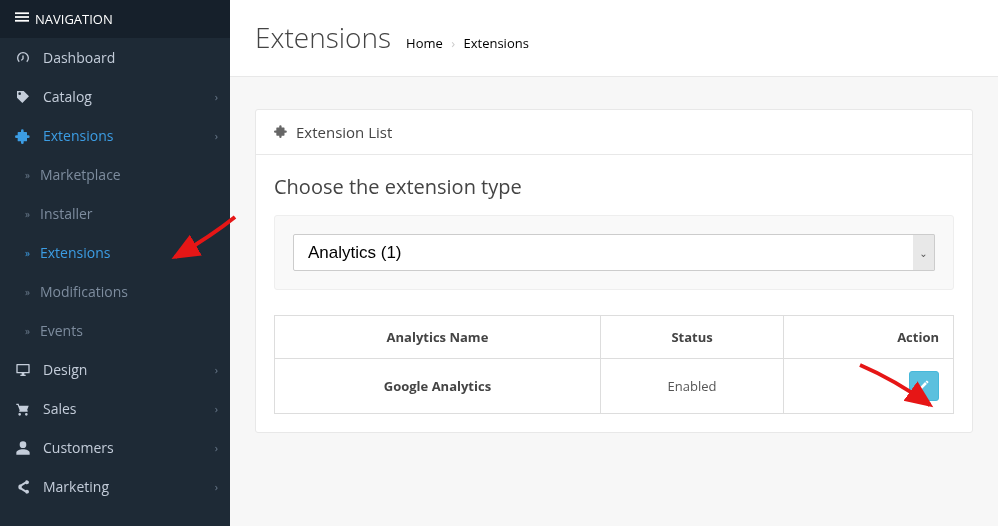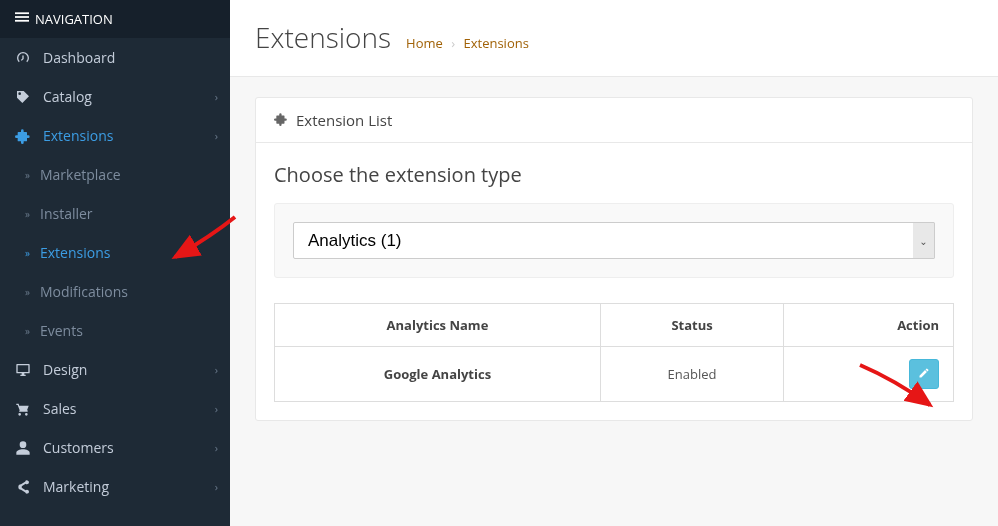--- a/index.html
+++ b/index.html
@@ -18,24 +18,24 @@
     .sub-item { display: flex; align-items: center; padding: 10px 15px 10px 25px; font-size: 14px; color: #7d8c9e; cursor: pointer; }
     .sub-item.active { color: #3c9de4; }
     .sub-item .subchev { margin-right: 10px; font-size: 10px; color: #6a7a8c; }
     .sub-item.active .subchev { color: #3c9de4; }
     
     
     .main { flex: 1; background: #f7f7f7; overflow: auto; }
     .page-header { padding: 18px 25px 20px; background: #fff; border-bottom: 1px solid #e8e8e8; display: flex; align-items: baseline; gap: 15px; }
     .page-title { font-size: 28px; font-weight: 300; color: #444; }
     .breadcrumb { font-size: 13px; color: #999; }
-    .breadcrumb a { color: #a16207; text-decoration: none; }
+    .breadcrumb a { color: #000000; text-decoration: none; }
     .breadcrumb .sep { margin: 0 5px; color: #ccc; }
     
-    .panel { margin: 20px 25px; background: #fff; border: 1px solid #e8e8e8; border-radius: 3px; }
+    .panel { margin: 32px 25px; background: #fff; border: 1px solid #e8e8e8; border-radius: 3px; }
     .panel-head { padding: 12px 18px; border-bottom: 1px solid #e8e8e8; display: flex; align-items: center; gap: 8px; font-size: 15px; color: #444; }
     .panel-head svg { width: 14px; height: 14px; }
     .panel-body { padding: 18px; }
     .section-title { font-size: 20px; font-weight: 400; color: #444; margin-bottom: 15px; }
     
     .well { background: #f9f9f9; border: 1px solid #eee; border-radius: 3px; padding: 18px; display: flex; gap: 10px; margin-bottom: 25px; }
     .select-wrap { flex: 1; position: relative; }
     .select-wrap select { width: 100%; padding: 8px 28px 8px 14px; border: 1px solid #ccc; border-radius: 2px; font-size: 17px; background: #fff; appearance: none; }
     .select-wrap .caret { position: absolute; right: 0; top: 0; bottom: 0; width: 22px; display: flex; align-items: center; justify-content: center; background: #e8e8e8; border: 1px solid #ccc; border-left: 0; border-radius: 0 2px 2px 0; pointer-events: none; font-size: 10px; color: #555; }
     .filter-btn { padding: 8px 14px; border: 1px solid #ccc; background: #fff; border-radius: 2px; cursor: pointer; display: flex; align-items: center; gap: 6px; font-size: 13px; color: #555; }

